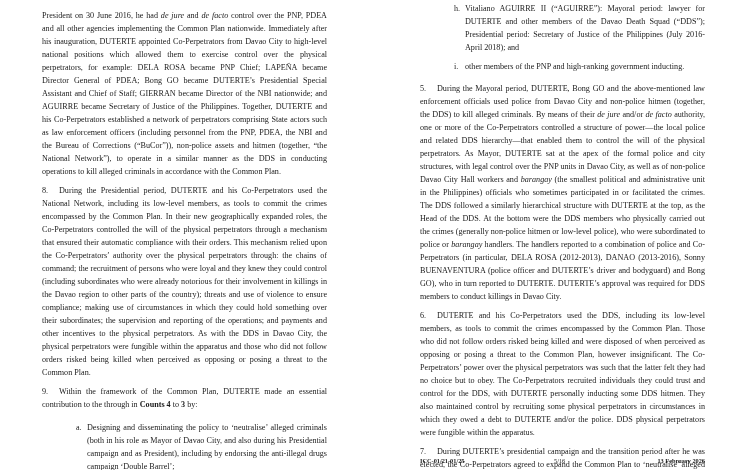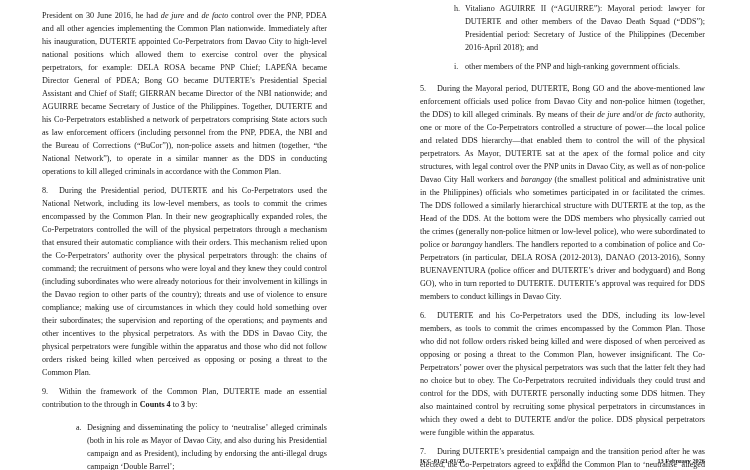--- a/index.html
+++ b/index.html
@@ -43,25 +43,25 @@
 
     </div>
   </div>
 </div>
 
 <div class="page right">
   <div class="col" style="top:2px;">
     <div class="sublist">
       <div class="item">
         <span class="lbl">h.</span>
-        <span class="txt">Vitaliano AGUIRRE II (“AGUIRRE”): Mayoral period: lawyer for DUTERTE and other members of the Davao Death Squad (“DDS”); Presidential period: Secretary of Justice of the Philippines (December 2016-April 2018); and</span>
+        <span class="txt">Vitaliano AGUIRRE II (“AGUIRRE”): Mayoral period: lawyer for DUTERTE and other members of the Davao Death Squad (“DDS”); Presidential period: Secretary of Justice of the Philippines (July 2016-April 2018); and</span>
       </div>
       <div class="item" style="margin-bottom:9px;">
         <span class="lbl">i.</span>
-        <span class="txt">other members of the PNP and high-ranking government officials.</span>
+        <span class="txt">other members of the PNP and high-ranking government inducting.</span>
       </div>
     </div>
     <p class="para">
       <span class="num">5.</span><span><span>During the Mayoral period, DUTERTE, Bong GO and the above-mentioned law enforcement officials used police from Davao City and non-police hitmen (together, the DDS) to kill alleged criminals. By means of their </span><i>de jure</i><span> and/or </span><i>de facto</i><span> authority, one or more of the Co-Perpetrators controlled a structure of power—the local police and related DDS hierarchy—that enabled them to control the will of the physical perpetrators. As Mayor, DUTERTE sat at the apex of the formal police and city structures, with legal control over the PNP units in Davao City, as well as of non-police Davao City Hall workers and </span><i>barangay</i><span> (the smallest political and administrative unit in the Philippines) officials who sometimes participated in or facilitated the crimes. The DDS followed a similarly hierarchical structure with DUTERTE at the top, as the Head of the DDS. At the bottom were the DDS members who physically carried out the crimes (generally non-police hitmen or low-level police), who were subordinated to police or </span><i>barangay</i><span> handlers. The handlers reported to a combination of police and Co-Perpetrators (in particular, DELA ROSA (2012-2013), DANAO (2013-2016), Sonny BUENAVENTURA (police officer and DUTERTE’s driver and bodyguard) and Bong GO), who in turn reported to DUTERTE. DUTERTE’s approval was required for DDS members to conduct killings in Davao City.</span></span>
     </p>
     <p class="para">
       <span class="num">6.</span><span><span>DUTERTE and his Co-Perpetrators used the DDS, including its low-level members, as tools to commit the crimes encompassed by the Common Plan. Those who did not follow orders risked being killed and were disposed of when perceived as opposing or posing a threat to the Common Plan, however insignificant. The Co-Perpetrators’ power over the physical perpetrators was such that the latter felt they had no choice but to obey. The Co-Perpetrators recruited individuals they could trust and control for the DDS, with DUTERTE personally inducting some DDS hitmen. They also maintained control by recruiting some physical perpetrators in circumstances in which they owed a debt to DUTERTE and/or the police. DDS physical perpetrators were fungible within the apparatus.</span></span>
     </p>
     <p class="para">
       <span class="num">7.</span><span><span>During DUTERTE’s presidential campaign and the transition period after he was elected, the Co-Perpetrators agreed to expand the Common Plan to ‘neutralise’ alleged criminals through violent crimes including murder across the Philippines. When DUTERTE became</span></span>

